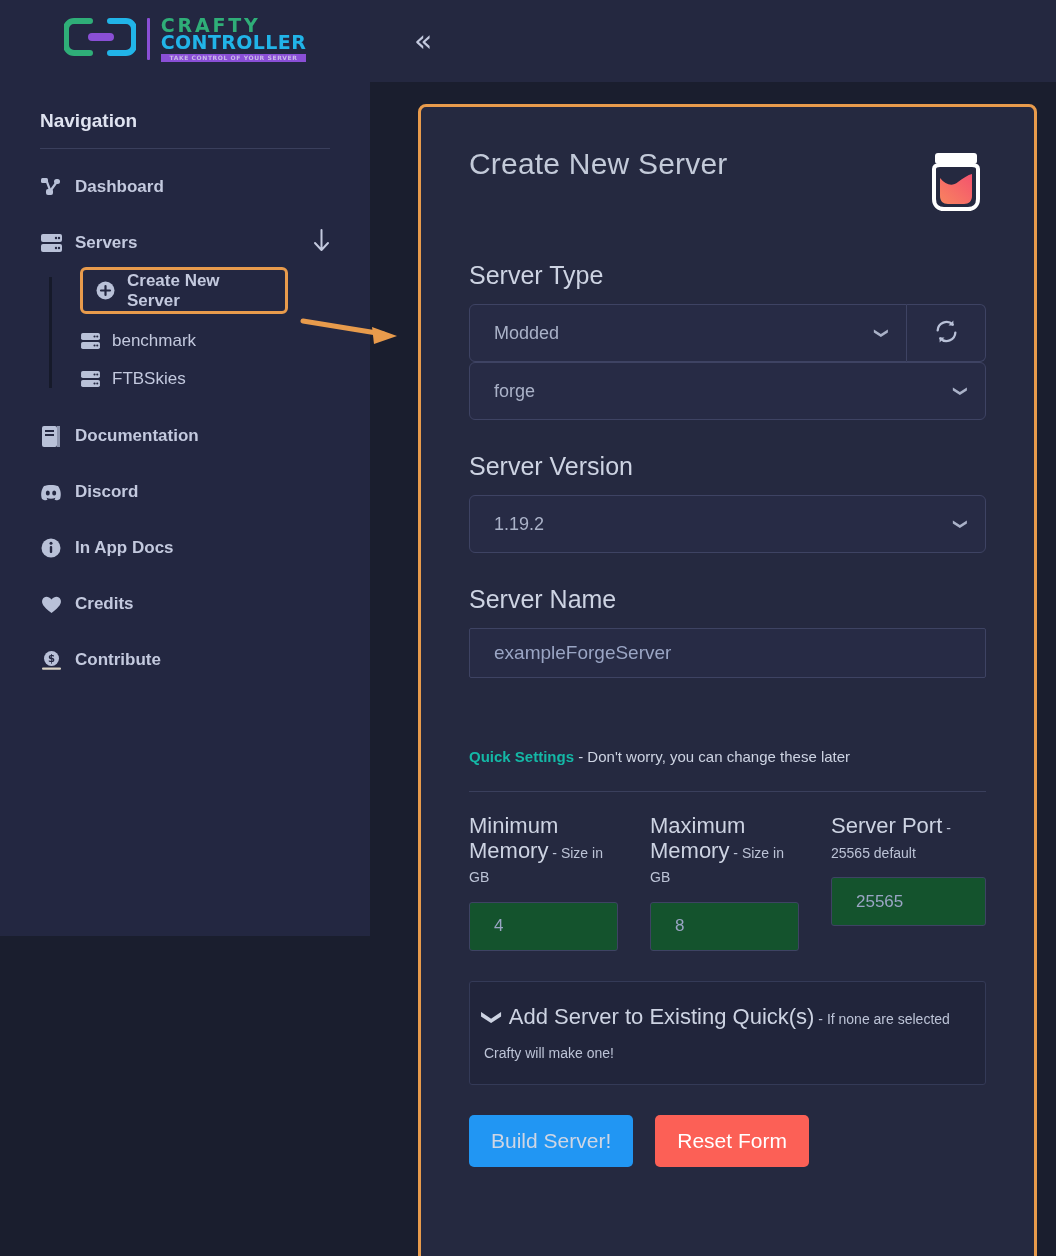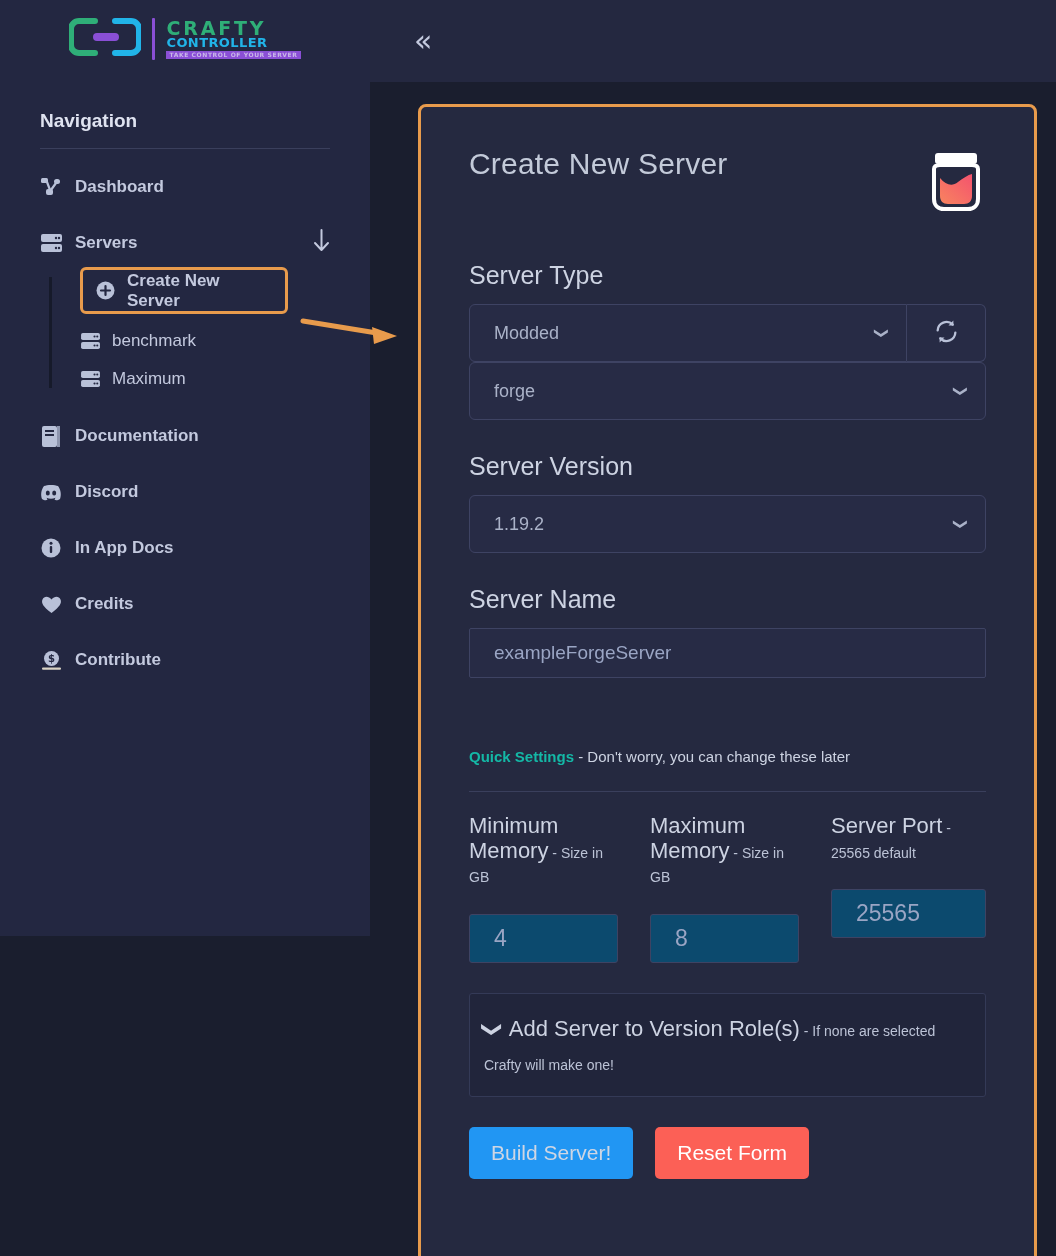--- a/index.html
+++ b/index.html
@@ -28,21 +28,21 @@
   .logo-divider { width: 3px; height: 42px; background: #8a4fd6; border-radius: 1px; }
   .logo-text { display: flex; flex-direction: column; line-height: 1; }
   .logo-crafty {
     font-family: "DejaVu Sans", sans-serif;
     font-weight: bold; font-size: 19px; letter-spacing: 2.8px;
     color: #2fae78;
     display: flex; align-items: flex-end;
   }
   .logo-controller {
     font-family: "DejaVu Sans", sans-serif;
-    font-weight: bold; font-size: 13px; letter-spacing: 0.4px;
+    font-weight: bold; font-size: 19px; letter-spacing: 0.4px;
     color: #21b4e8; margin-top: -2px;
   }
   .logo-tag {
     background: #8a4fd6; color: #c9b8e8;
     font-size: 6px; letter-spacing: 0.6px; font-weight: bold;
     padding: 1px 3px; margin-top: 2px; text-align: center;
     font-family: "DejaVu Sans", sans-serif;
   }
 
   .nav-title {
@@ -133,24 +133,24 @@
   .quick-head { margin-top: 70px; font-size: 15px; color: #cdd3e2; }
   .quick-head b { color: #14b8a6; font-size: 15px; }
   .quick-sep { height: 1px; background: #3a3f5c; margin-top: 26px; }
 
   .quick-grid { display: flex; gap: 32px; margin-top: 22px; }
   .qcol { width: 155px; }
   .qcol.port { width: 160px; }
   .q-label { color: #cdd3e2; font-size: 22px; line-height: 1.12; }
   .q-label .sub { font-size: 14px; color: #bcc3d6; }
   .q-input {
-    margin-top: 26px; height: 49px; background: #0c4a6e;
+    margin-top: 14px; height: 49px; background: #14532d;
     border: 1px solid #3e4363; border-radius: 3px;
     display: flex; align-items: center; padding: 0 24px;
-    color: #9aa5c4; font-size: 23px; cursor: text;
+    color: #9aa5c4; font-size: 17px; cursor: text;
   }
   .q-input.port { width: 155px; }
 
   .roles-box {
     margin-top: 30px;
     background: #21253b; border: 1px solid #343a57; border-radius: 3px;
     padding: 18px 18px 16px 14px;
     cursor: pointer;
   }
   .roles-title { color: #cdd3e2; font-size: 22px; line-height: 1.55; }
@@ -261,21 +261,21 @@
         <span class="ico">
           <svg width="19" height="18" viewBox="0 0 21 20">
             <rect x="0" y="1" width="21" height="8" rx="2" fill="#b9c1d8"></rect>
             <rect x="0" y="11" width="21" height="8" rx="2" fill="#b9c1d8"></rect>
             <circle cx="15" cy="5" r="1.2" fill="#232741"></circle>
             <circle cx="18" cy="5" r="1.2" fill="#232741"></circle>
             <circle cx="15" cy="15" r="1.2" fill="#232741"></circle>
             <circle cx="18" cy="15" r="1.2" fill="#232741"></circle>
           </svg>
         </span>
-        <span>Maximum</span>
+        <span>FTBSkies</span>
       </div>
     </div>
 
     <div class="nav-item">
       <span class="ico">
         <svg width="18" height="21" viewBox="0 0 18 21">
           <rect x="0" y="0" width="15" height="21" rx="2" fill="#b9c1d8"></rect>
           <rect x="15" y="0" width="3" height="21" fill="#8e96af"></rect>
           <path d="M3 5 H12 M3 9 H12" stroke="#232741" stroke-width="1.8"></path>
         </svg>
@@ -414,21 +414,21 @@
             <span>Server Port</span><span class="sub"> - 25565 default</span>
           </div>
           <div class="q-input port">
             <span>25565</span>
           </div>
         </div>
       </div>
 
       <div class="roles-box">
         <div class="roles-title">
-          <span class="caret" style="display: inline-block; transform: rotate(90deg);">❯</span><span>Add Server to Version Role(s)</span><span class="sub"> - If none are selected Crafty will make one!</span>
+          <span class="caret" style="display: inline-block; transform: rotate(90deg);">❯</span><span>Add Server to Existing Quick(s)</span><span class="sub"> - If none are selected Crafty will make one!</span>
         </div>
       </div>
 
       <div class="btn-row">
         <button class="btn btn-build">Build Server!</button>
         <button class="btn btn-reset">Reset Form</button>
       </div>
 
     </section>
   </main>

